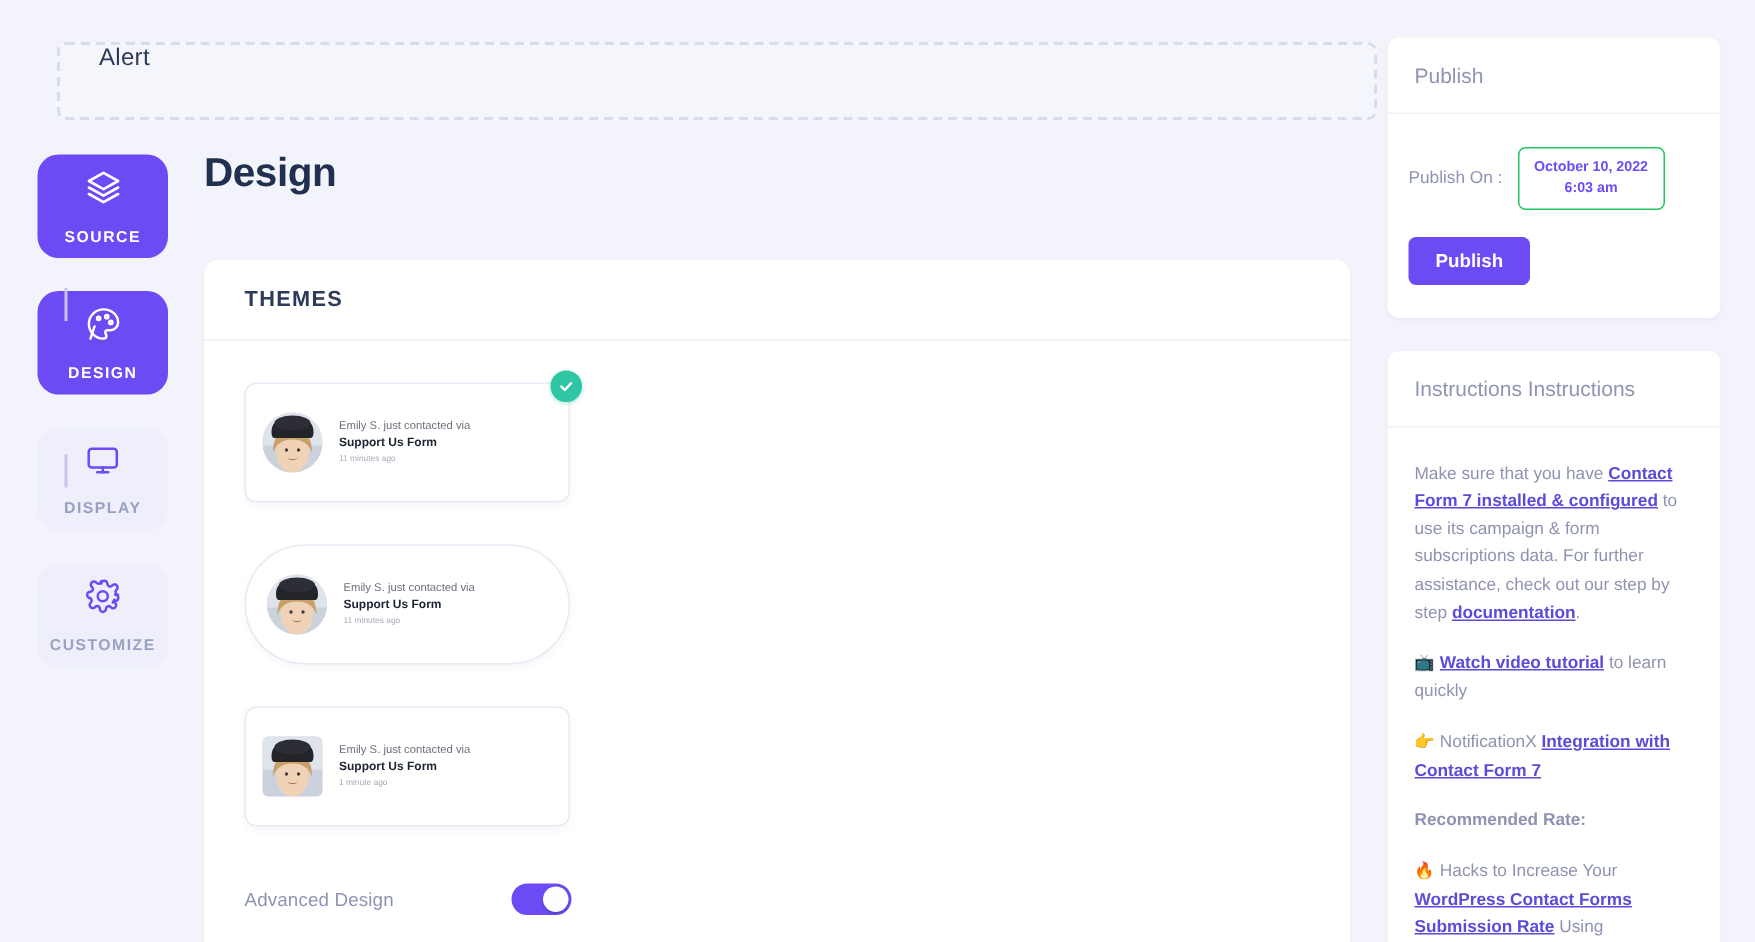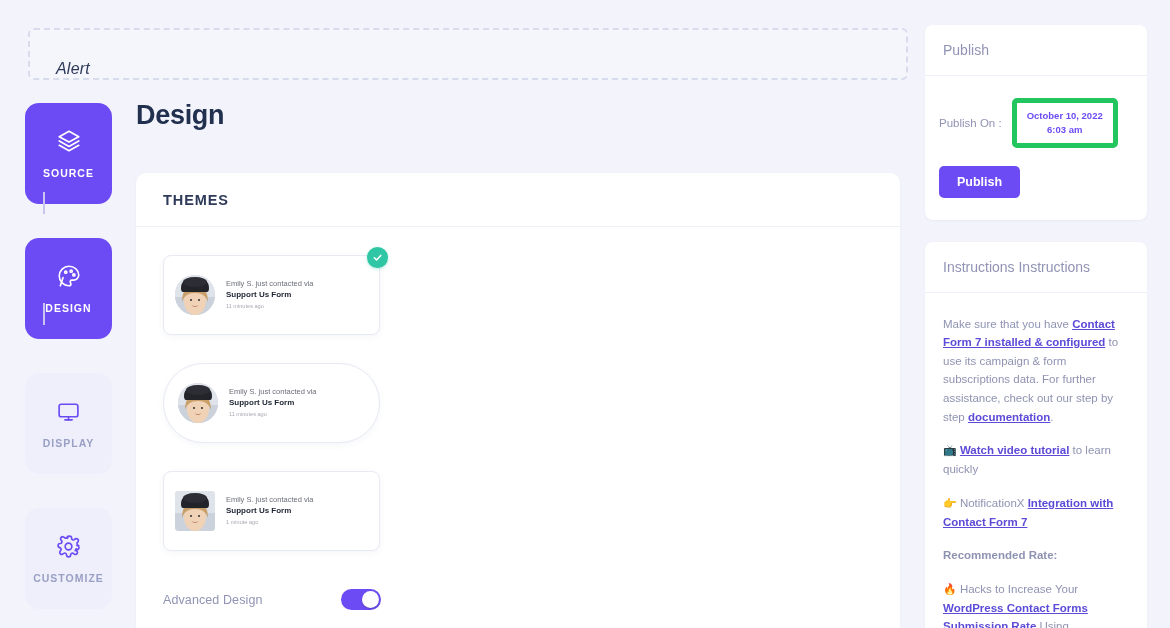--- a/index.html
+++ b/index.html
@@ -6,46 +6,45 @@
   html, body {
     width: 1170px; height: 628px;
     background: #f3f4fb;
     font-family: "Liberation Sans", sans-serif;
     overflow: hidden;
   }
   .page { position: relative; width: 1170px; height: 628px; }
 
   
   .alert-bar {
-    position: absolute; left: 28px; top: 28px;
+    position: absolute; left: 38px; top: 28px;
     width: 880px; height: 52px;
     border: 2px dashed #d7dced;
     border-radius: 6px;
-    display: flex; align-items: flex-end;
+    display: flex; align-items: flex-start;
     padding-left: 26px;
     background: #f5f6fc;
-    font-style: italic;
   }
   .alert-bar span {
     font-size: 16px; color: #2e3a59; letter-spacing: .2px;
   }
 
   
   .rail {
     position: absolute; left: 25px; top: 103px;
     width: 87px;
   }
   .rail-item {
     position: relative;
-    width: 87px; height: 101px;
+    width: 87px; height: 69px;
     border-radius: 14px;
     display: flex; flex-direction: column;
     align-items: center; justify-content: center;
     gap: 9px;
-    margin-bottom: 34px;
+    margin-bottom: 22px;
   }
   .rail-item.active { background: #6c4bf4; }
   .rail-item.active .rail-label { color: #ffffff; }
   .rail-item.active svg { stroke: #ffffff; }
   .rail-item.idle { background: #eeeffb; }
   .rail-item.idle .rail-label { color: #9aa0c4; }
   .rail-item.idle svg { stroke: #6c4bf4; }
   .rail-label {
     font-size: 10.5px; font-weight: 700;
     letter-spacing: 1px;
@@ -148,21 +147,21 @@
   .card-head {
     height: 51px; display: flex; align-items: center;
     padding-left: 18px;
     border-bottom: 1px solid #f0f1f8;
   }
   .card-head h3 { font-size: 14px; color: #9094b4; font-weight: 400; }
   .card-body { padding: 22px 18px 22px 14px; }
   .publish-row { display: flex; align-items: center; gap: 10px; }
   .publish-on-label { font-size: 11.5px; color: #9094b4; white-space: nowrap; }
   .date-box {
-    border: 5px solid #22c55e; border-radius: 5px;
+    border: 1px solid #22c55e; border-radius: 5px;
     padding: 6px 10px; text-align: center;
     color: #6c4bf4; font-size: 9.5px; font-weight: 700; line-height: 1.45;
   }
   .publish-btn {
     margin-top: 18px;
     background: #6c4bf4; color: #fff;
     border: none; border-radius: 5px;
     padding: 9px 18px;
     font-size: 12.5px; font-weight: 700;
     font-family: "Liberation Sans", sans-serif;

